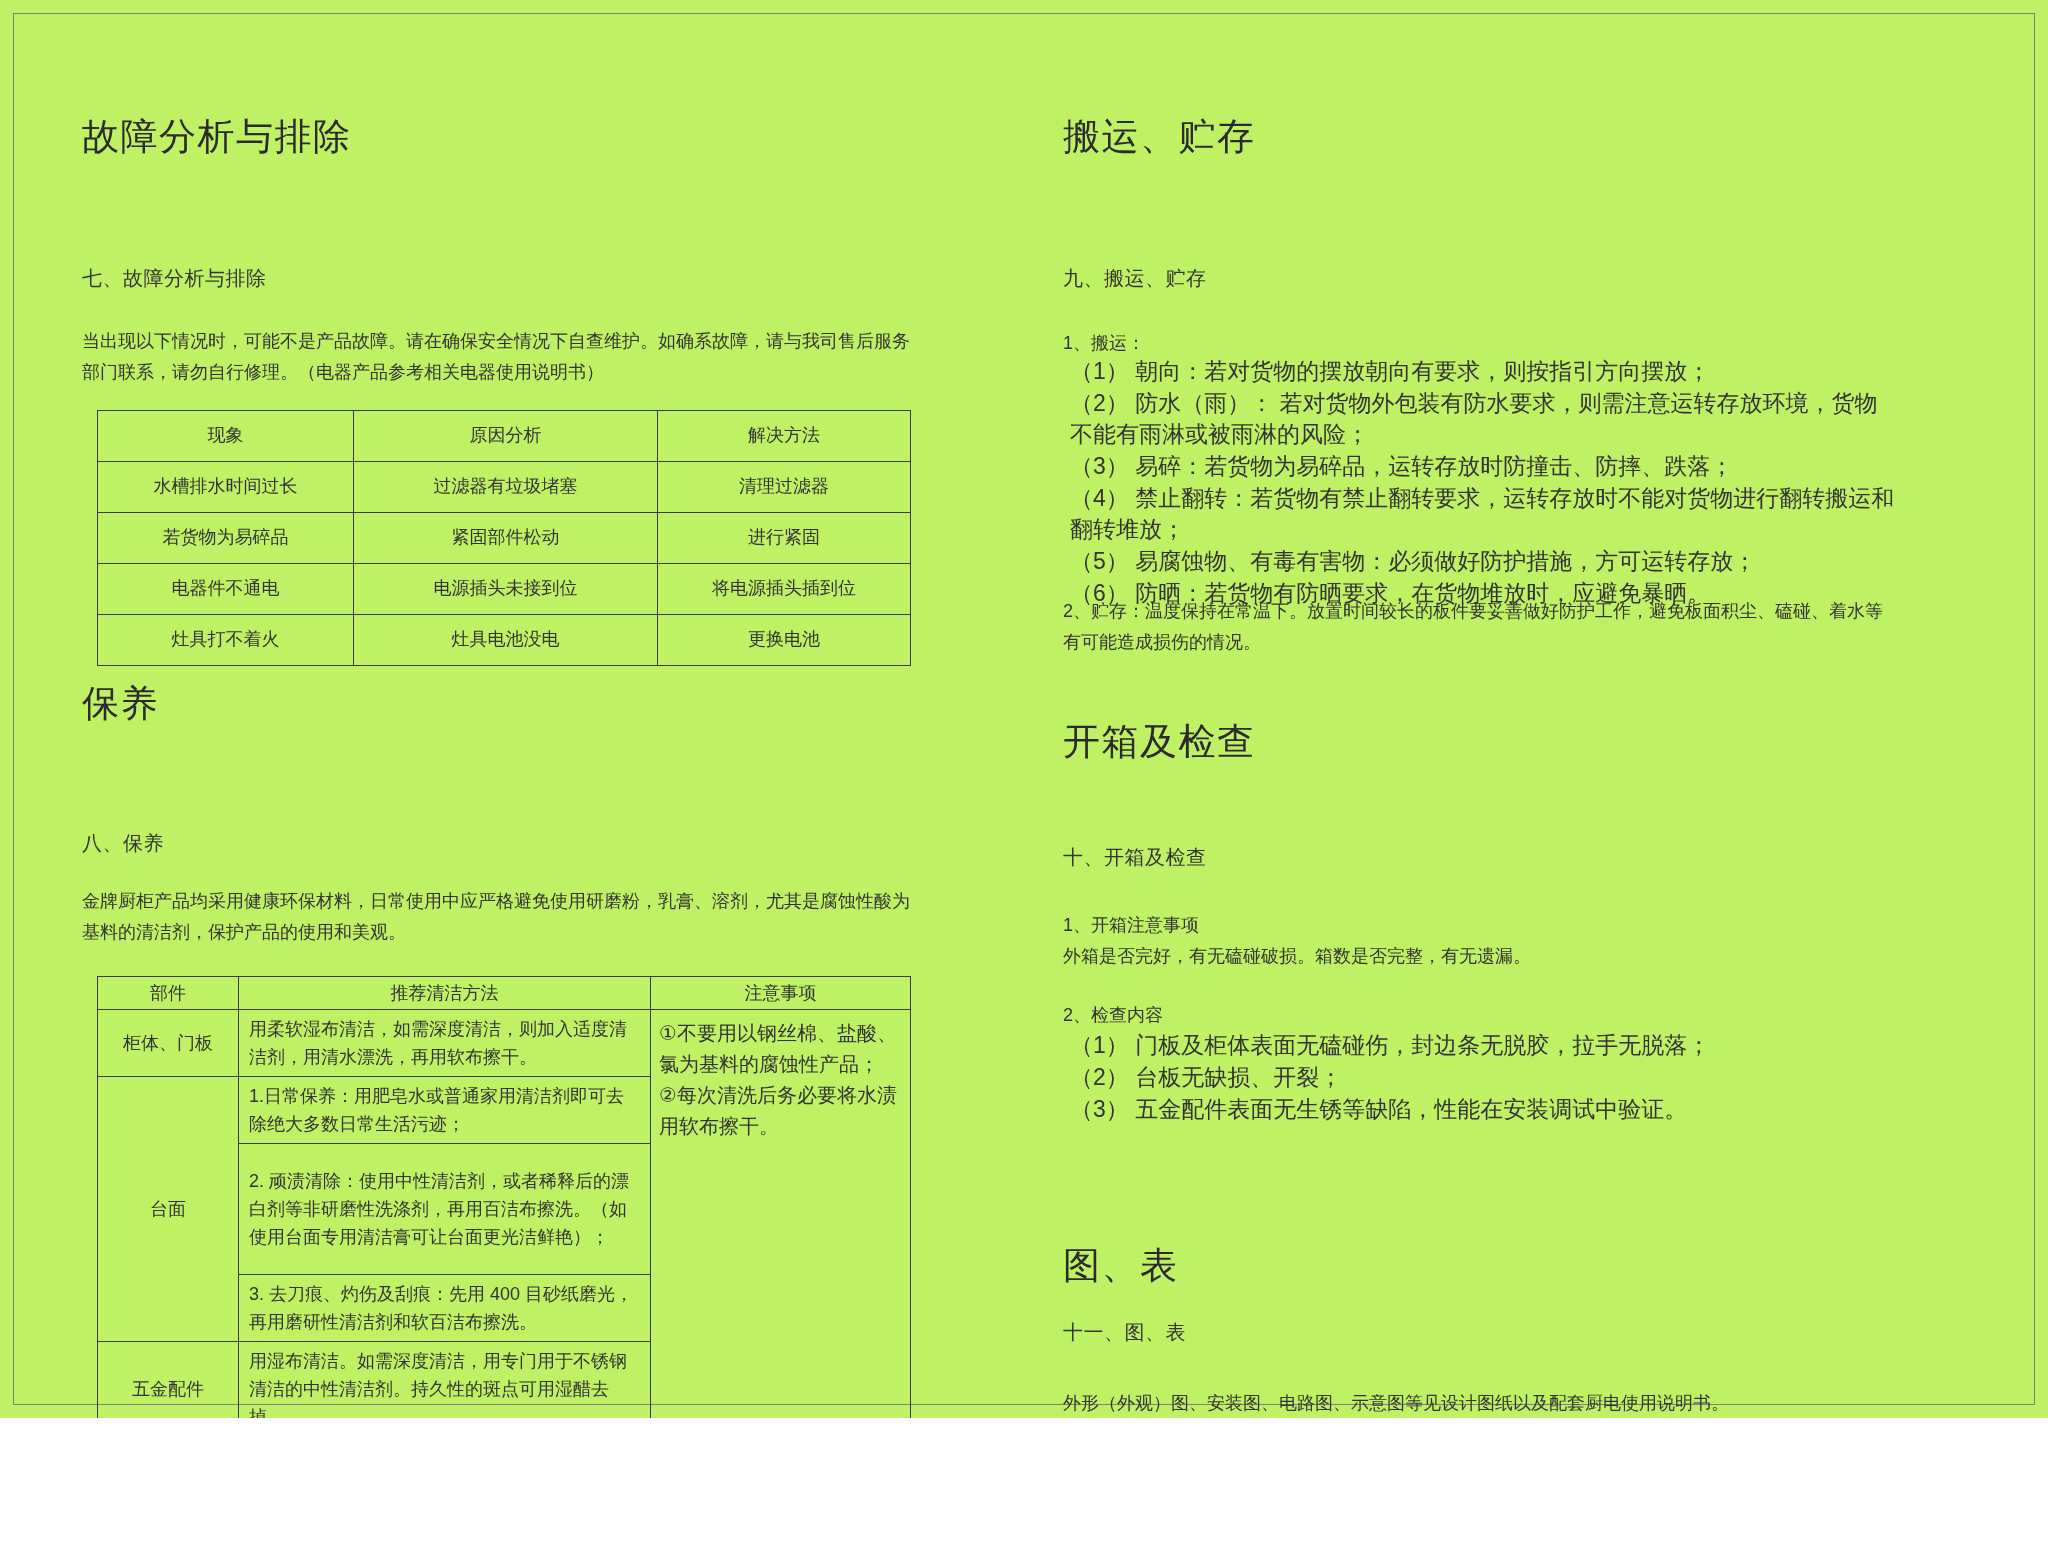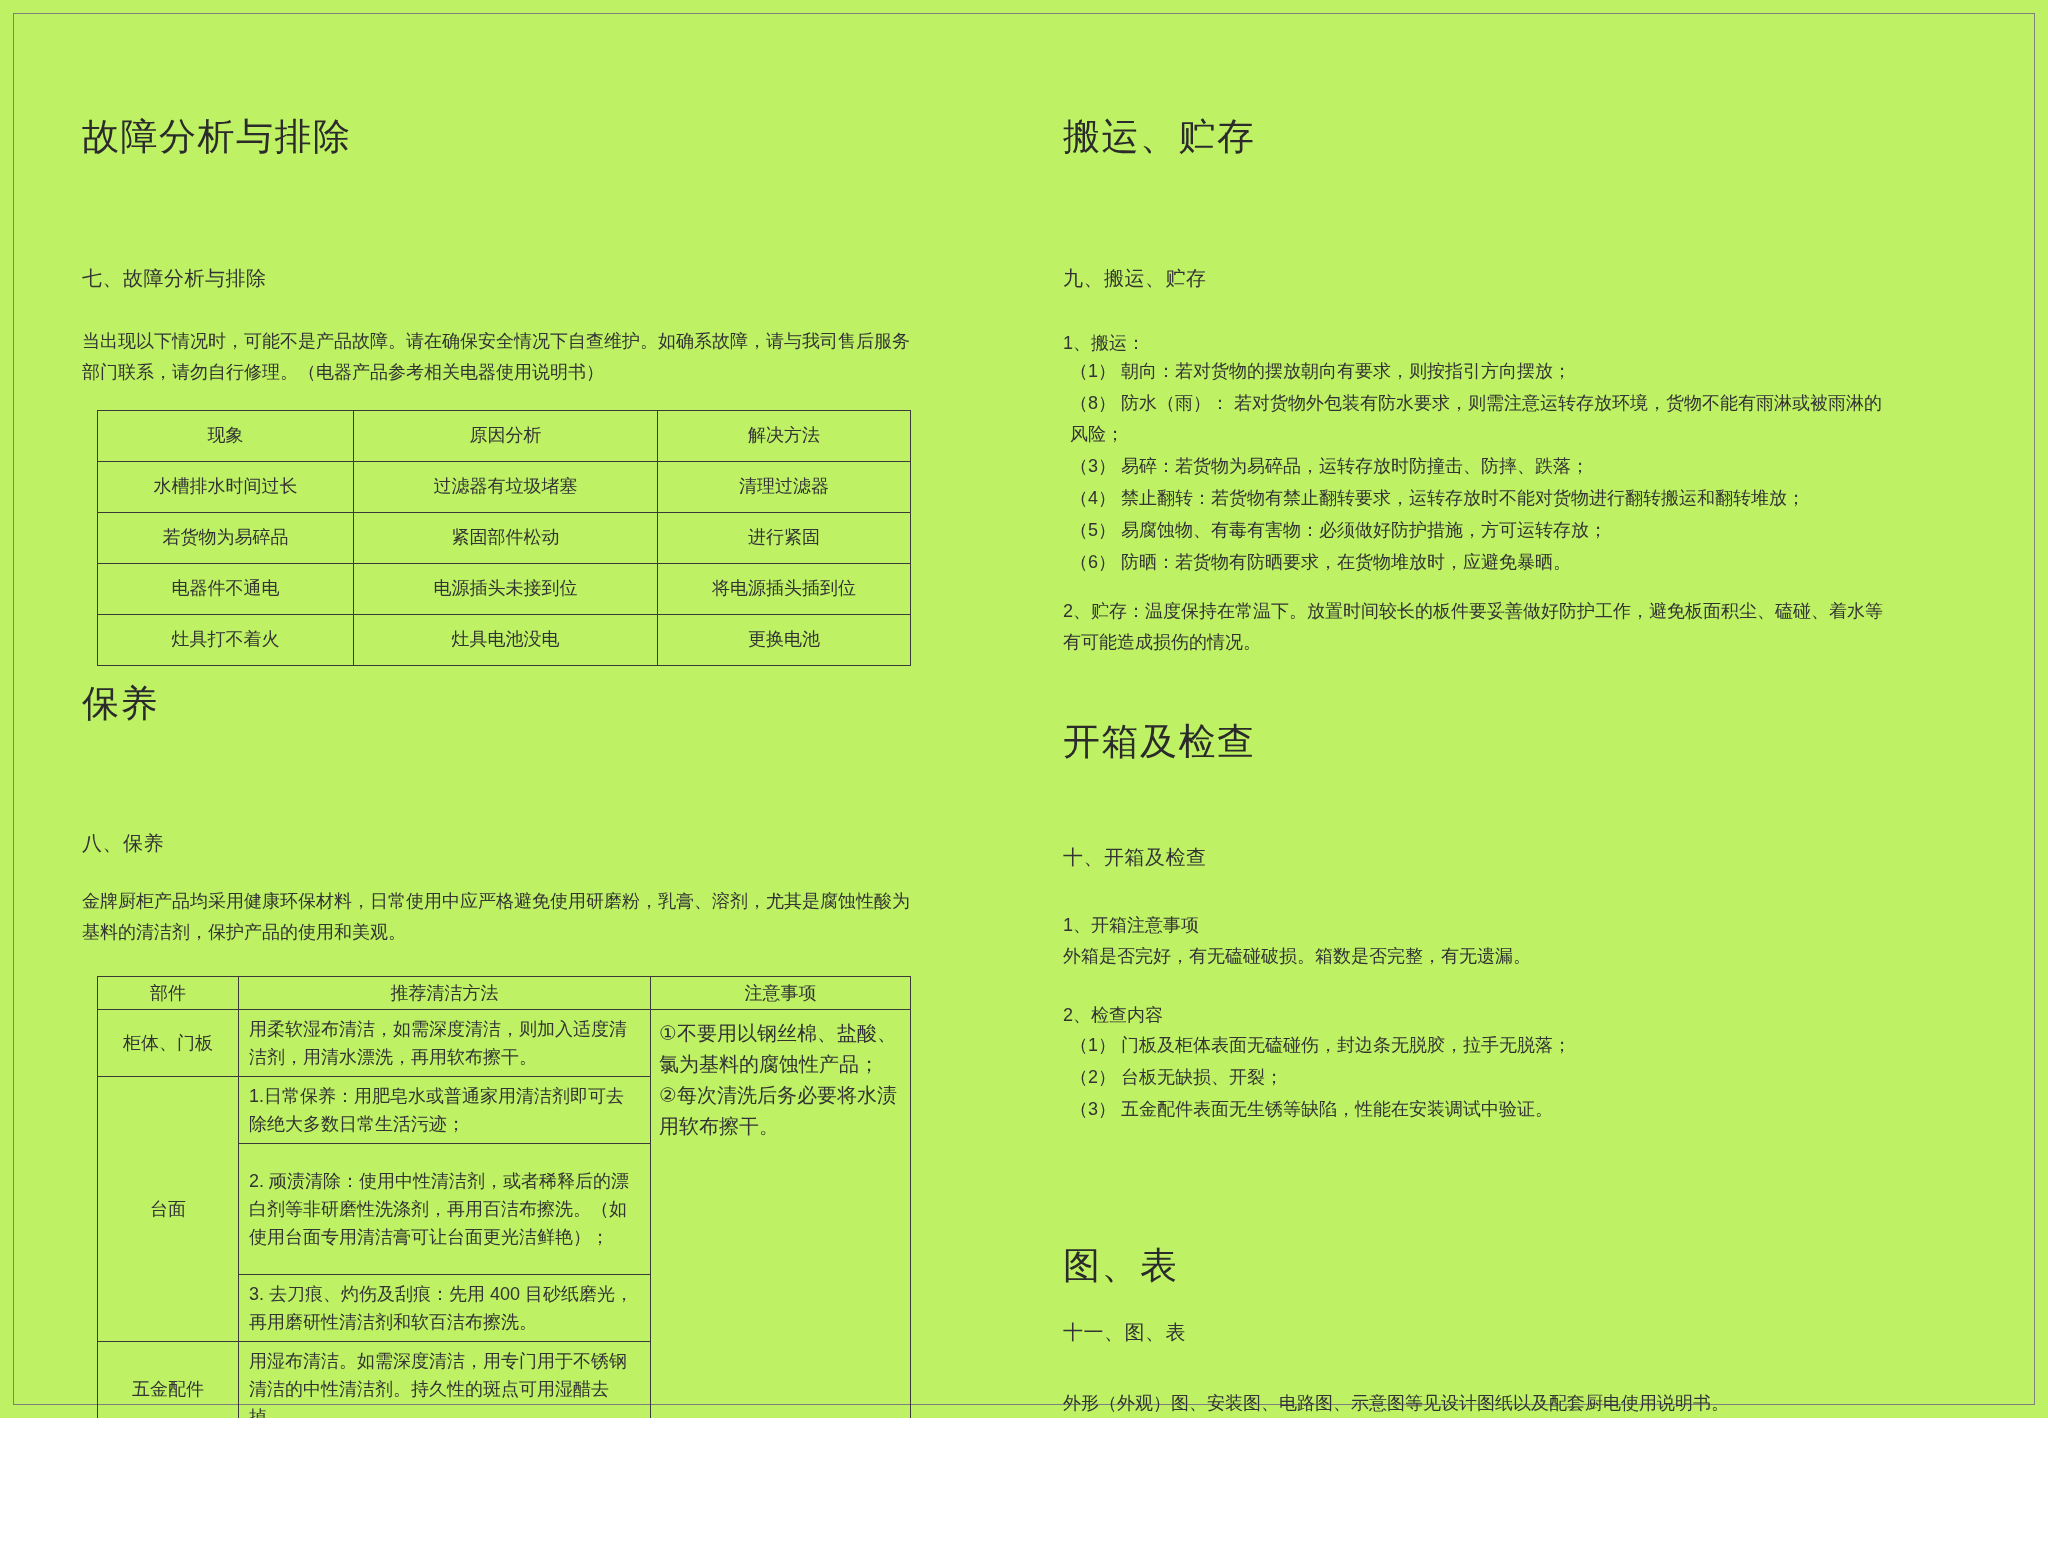--- a/index.html
+++ b/index.html
@@ -5,21 +5,21 @@
   html,body{margin:0;padding:0;background:#ffffff;}
   .page{
     position:relative;width:2048px;height:1418px;background:#bef264;
     font-family:"Liberation Sans","DejaVu Sans",sans-serif;color:#333333;overflow:hidden;
   }
   .frame{position:absolute;left:13px;top:13px;right:13px;bottom:13px;border:1px solid #7f7f7f;}
   .abs{position:absolute;margin:0;}
   h1.big{font-size:37px;font-weight:400;color:#2b2b2b;letter-spacing:1.5px;line-height:1.15;}
   h2.sub{font-size:20px;font-weight:400;color:#333;letter-spacing:0.5px;line-height:1.2;}
   p.body, .body p{font-size:18px;line-height:31px;margin:0;color:#333;}
-  .list p{font-size:18px;line-height:31px;margin:0 0 1px 0;padding-left:7px;color:#333;}
+  .list p{font-size:23px;line-height:31px;margin:0 0 1px 0;padding-left:7px;color:#333;}
   table{border-collapse:collapse;table-layout:fixed;}
   .t1 th,.t1 td{
     border:1.5px solid #3a3a3a;font-weight:400;font-size:18px;color:#333;
     text-align:center;height:34px;padding:8px 4px;line-height:1.3;
   }
   .t2 th,.t2 td{
     border:1.5px solid #3a3a3a;font-weight:400;font-size:18px;color:#333;
     padding:5px 10px;line-height:28px;vertical-align:middle;
   }
   .t2 th{text-align:center;height:26px;padding:2px 4px;}
@@ -133,21 +133,21 @@
       </tr>
     </tbody>
   </table>
 
   <h1 class="big abs" style="left:1063px;top:116px;">搬运、贮存</h1>
   <h2 class="sub abs" style="left:1063px;top:266px;">九、搬运、贮存</h2>
   <p class="body abs" style="left:1063px;top:328px;width:832px;">1、搬运：</p>
 
   <div class="list abs" style="left:1063px;top:356px;width:832px;">
     <p>（1） 朝向：若对货物的摆放朝向有要求，则按指引方向摆放；</p>
-    <p>（8） 防水（雨）： 若对货物外包装有防水要求，则需注意运转存放环境，货物不能有雨淋或被雨淋的风险；</p>
+    <p>（2） 防水（雨）： 若对货物外包装有防水要求，则需注意运转存放环境，货物不能有雨淋或被雨淋的风险；</p>
     <p>（3） 易碎：若货物为易碎品，运转存放时防撞击、防摔、跌落；</p>
     <p>（4） 禁止翻转：若货物有禁止翻转要求，运转存放时不能对货物进行翻转搬运和翻转堆放；</p>
     <p>（5） 易腐蚀物、有毒有害物：必须做好防护措施，方可运转存放；</p>
     <p>（6） 防晒：若货物有防晒要求，在货物堆放时，应避免暴晒。</p>
   </div>
 
   <p class="body abs" style="left:1063px;top:596px;width:832px;">2、贮存：温度保持在常温下。放置时间较长的板件要妥善做好防护工作，避免板面积尘、磕碰、着水等有可能造成损伤的情况。</p>
 
   <h1 class="big abs" style="left:1063px;top:721px;">开箱及检查</h1>
   <h2 class="sub abs" style="left:1063px;top:845px;">十、开箱及检查</h2>

